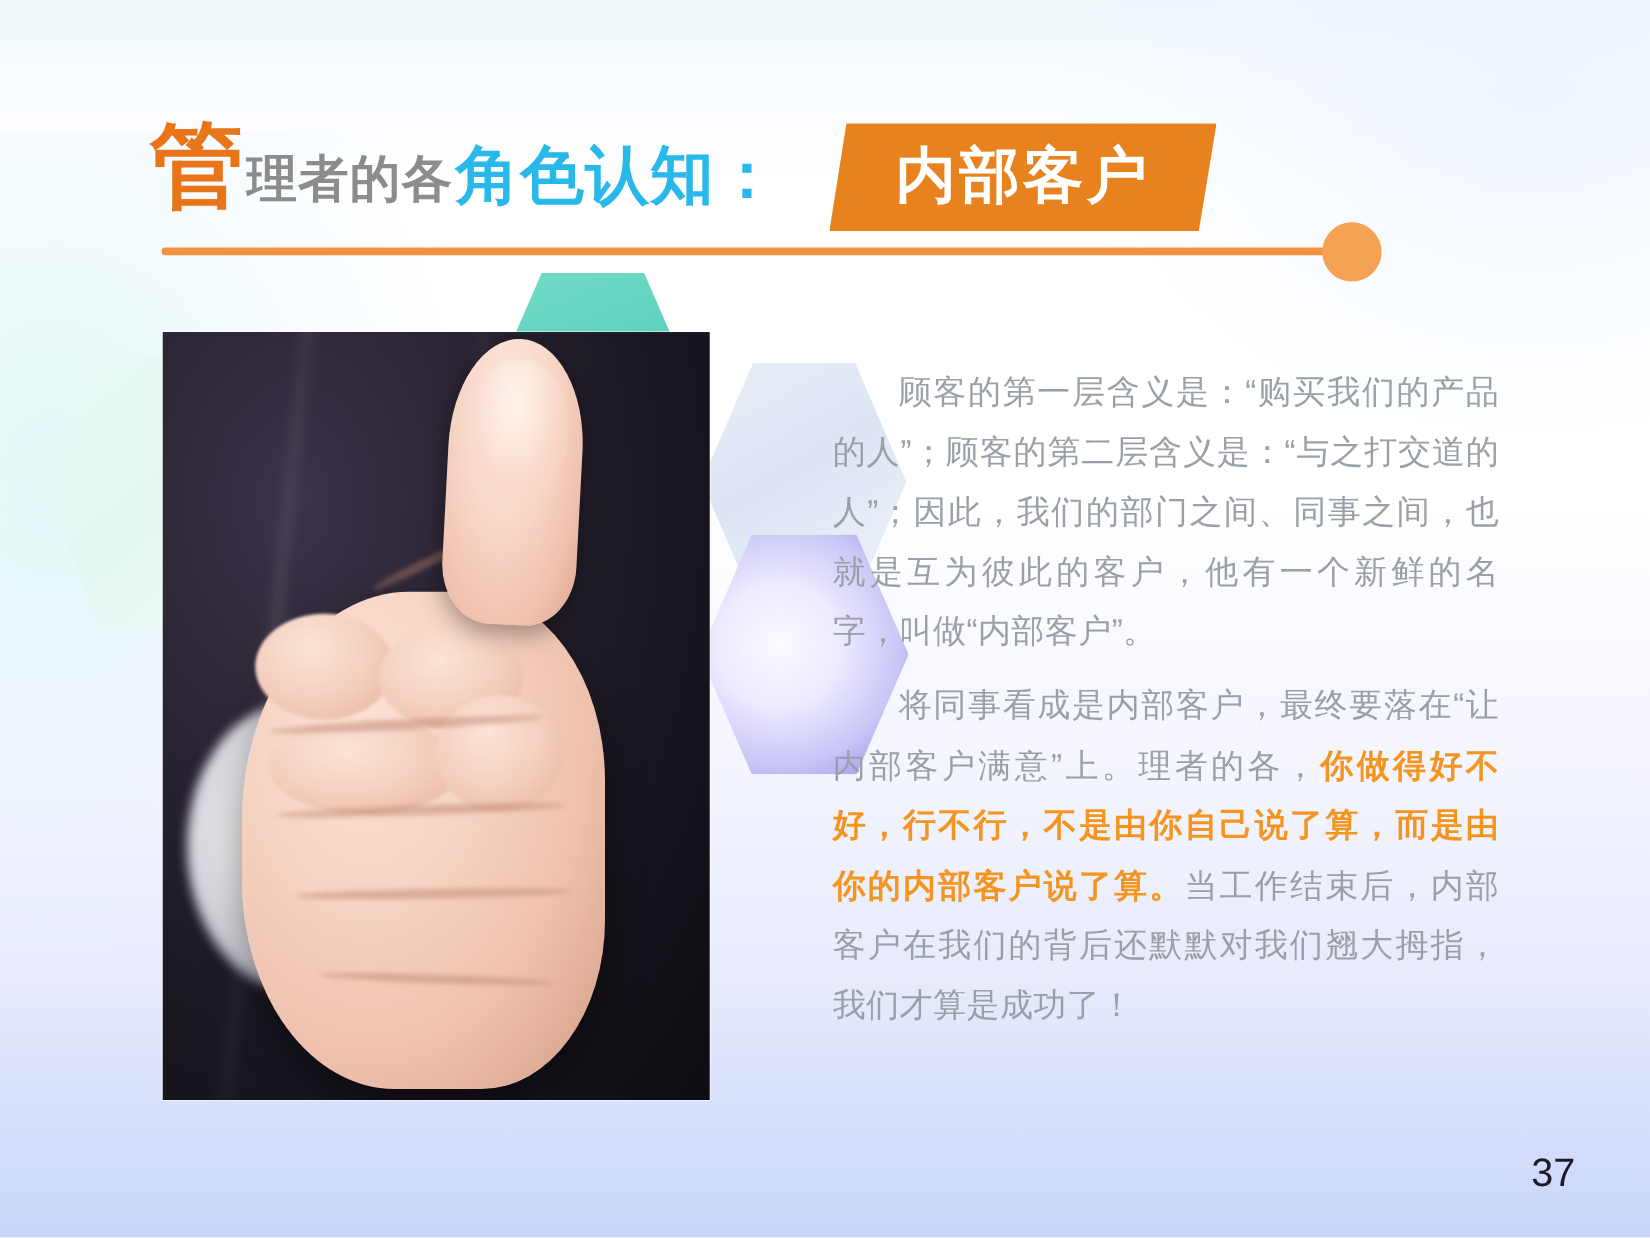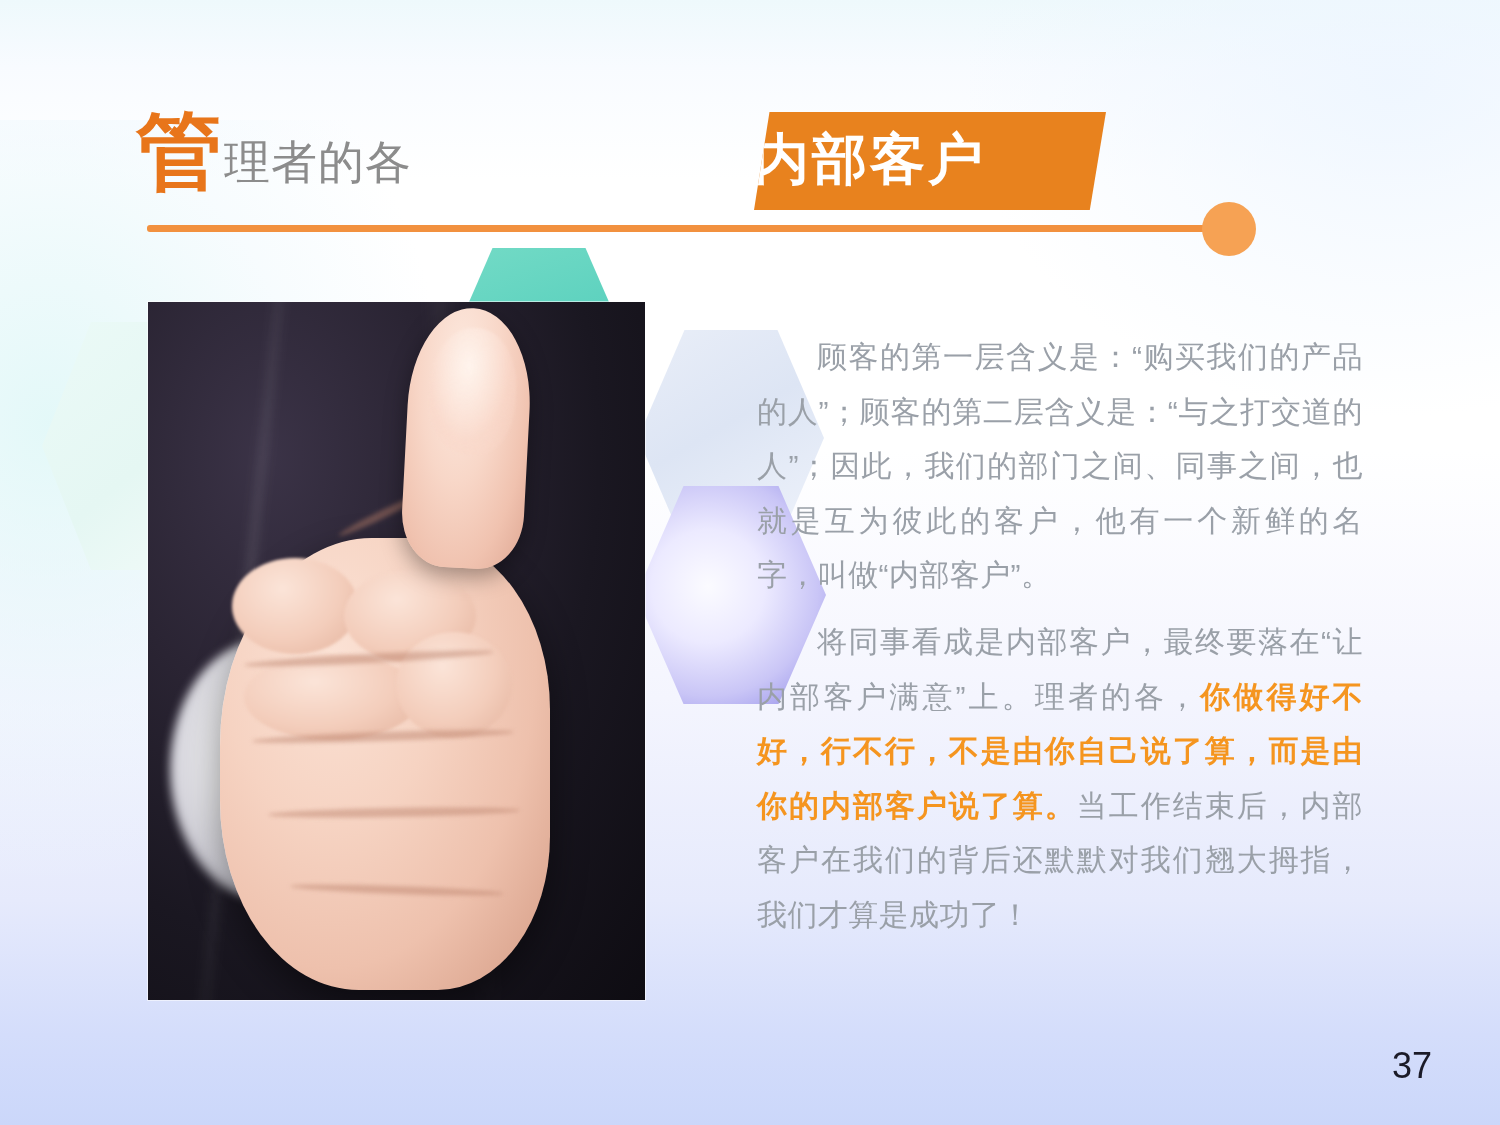--- a/index.html
+++ b/index.html
@@ -41,21 +41,21 @@
 
   .title-row{
     position:absolute;left:136px;top:112px;
     display:flex;align-items:flex-end;white-space:nowrap;
   }
   .t-big{
     font-size:86px;line-height:.92;font-weight:bold;color:#E8751A;
     letter-spacing:0px;
   }
   .t-gray{
-    font-size:46px;line-height:1;font-weight:normal;color:#8C8C8C;
+    font-size:46px;line-height:1;font-weight:bold;color:#8C8C8C;
     margin-left:2px;padding-bottom:6px;letter-spacing:1px;
   }
   .t-cyan{
     font-size:58px;line-height:1;font-weight:bold;color:#29B8EA;
     margin-left:2px;padding-bottom:2px;letter-spacing:1px;
   }
 
   .title-rule{
     position:absolute;left:147px;top:225px;width:1068px;height:7px;
     background:#F2913F;border-radius:3px;
@@ -64,21 +64,21 @@
     position:absolute;left:1202px;top:202px;width:54px;height:54px;
     border-radius:50%;background:#F6A254;
   }
 
   
   .banner{
     position:absolute;left:754px;top:112px;width:352px;height:98px;
     background:#E8821E;
     -webkit-clip-path:polygon(4.4% 0%, 100% 0%, 95.4% 100%, 0% 100%);
     clip-path:polygon(4.4% 0%, 100% 0%, 95.4% 100%, 0% 100%);
-    display:flex;align-items:center;
+    display:flex;align-items:center;justify-content:center;
   }
   .banner-text{
     color:#ffffff;font-size:55px;font-weight:bold;letter-spacing:3px;
     line-height:1;transform:translateY(-2px);
   }
 
   
   .hex{position:absolute;}
   .hex-shape{
     width:100%;height:100%;
@@ -202,20 +202,21 @@
 <div class="slide">
 
   <div class="bg-wash-left"></div>
   <div class="bg-wash-right"></div>
 
   <div class="header">
 
     <div class="title-row">
       <span class="t-big">管</span>
       <span class="t-gray">理者的各</span>
+      <span class="t-cyan">角色认知：</span>
     </div>
 
     <div class="title-rule"></div>
     <div class="rule-dot"></div>
 
     <div class="banner">
       <span class="banner-text">内部客户</span>
     </div>
   </div>
 

